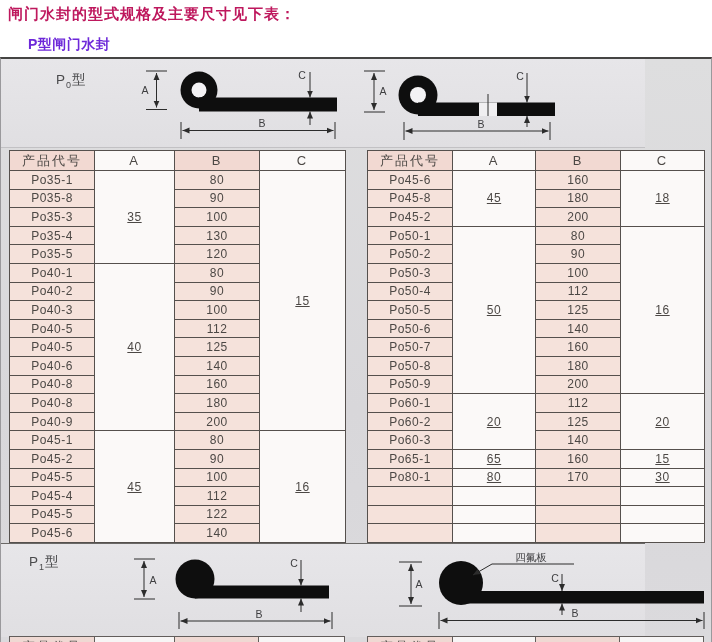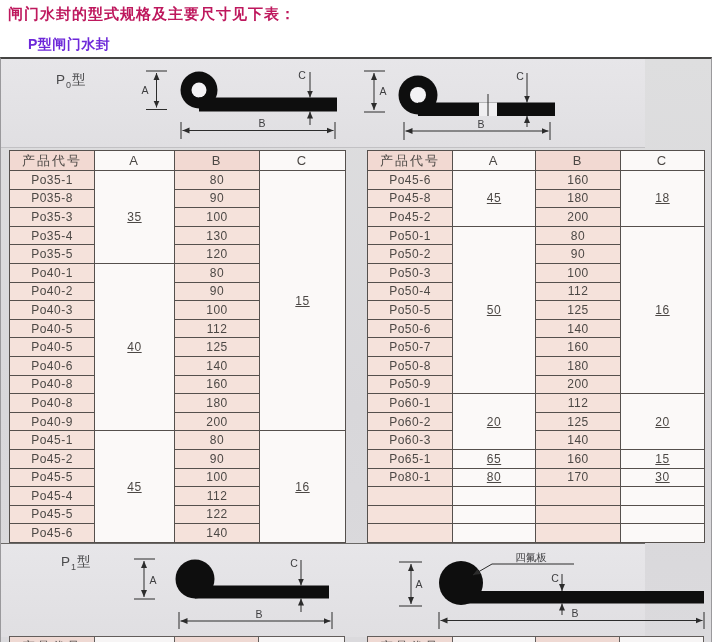--- a/index.html
+++ b/index.html
@@ -28,21 +28,21 @@
     position:absolute;left:0;width:644px;
     background:linear-gradient(180deg,#e7e6e9 0%,#e0dfe2 100%);
   }
   .band-top{top:0;height:88px;border-bottom:1px solid #c2c1c4;}
   .band-bottom{top:484px;height:93px;border-top:1px solid #6a6866;}
   .type-label{
     position:absolute;font-size:13.5px;color:#4a4a4c;letter-spacing:1px;
   }
   .type-label sub{font-size:9px;}
   .lbl-p0{left:55px;top:12px;}
-  .lbl-p1{left:28px;top:9px;margin-left:32px;}
+  .lbl-p1{left:28px;top:9px;}
   svg.diag{position:absolute;overflow:visible;}
   svg.diag line, svg.diag polyline{stroke:#2c2c2c;stroke-width:1;fill:none;}
   svg.diag text{
     fill:#3e3e40;font-size:10.5px;text-anchor:middle;
     font-family:"Liberation Sans","DejaVu Sans",sans-serif;
   }
   table.spec{
     position:absolute;border-collapse:collapse;table-layout:fixed;
     border:1px solid #3d3a38;
   }

